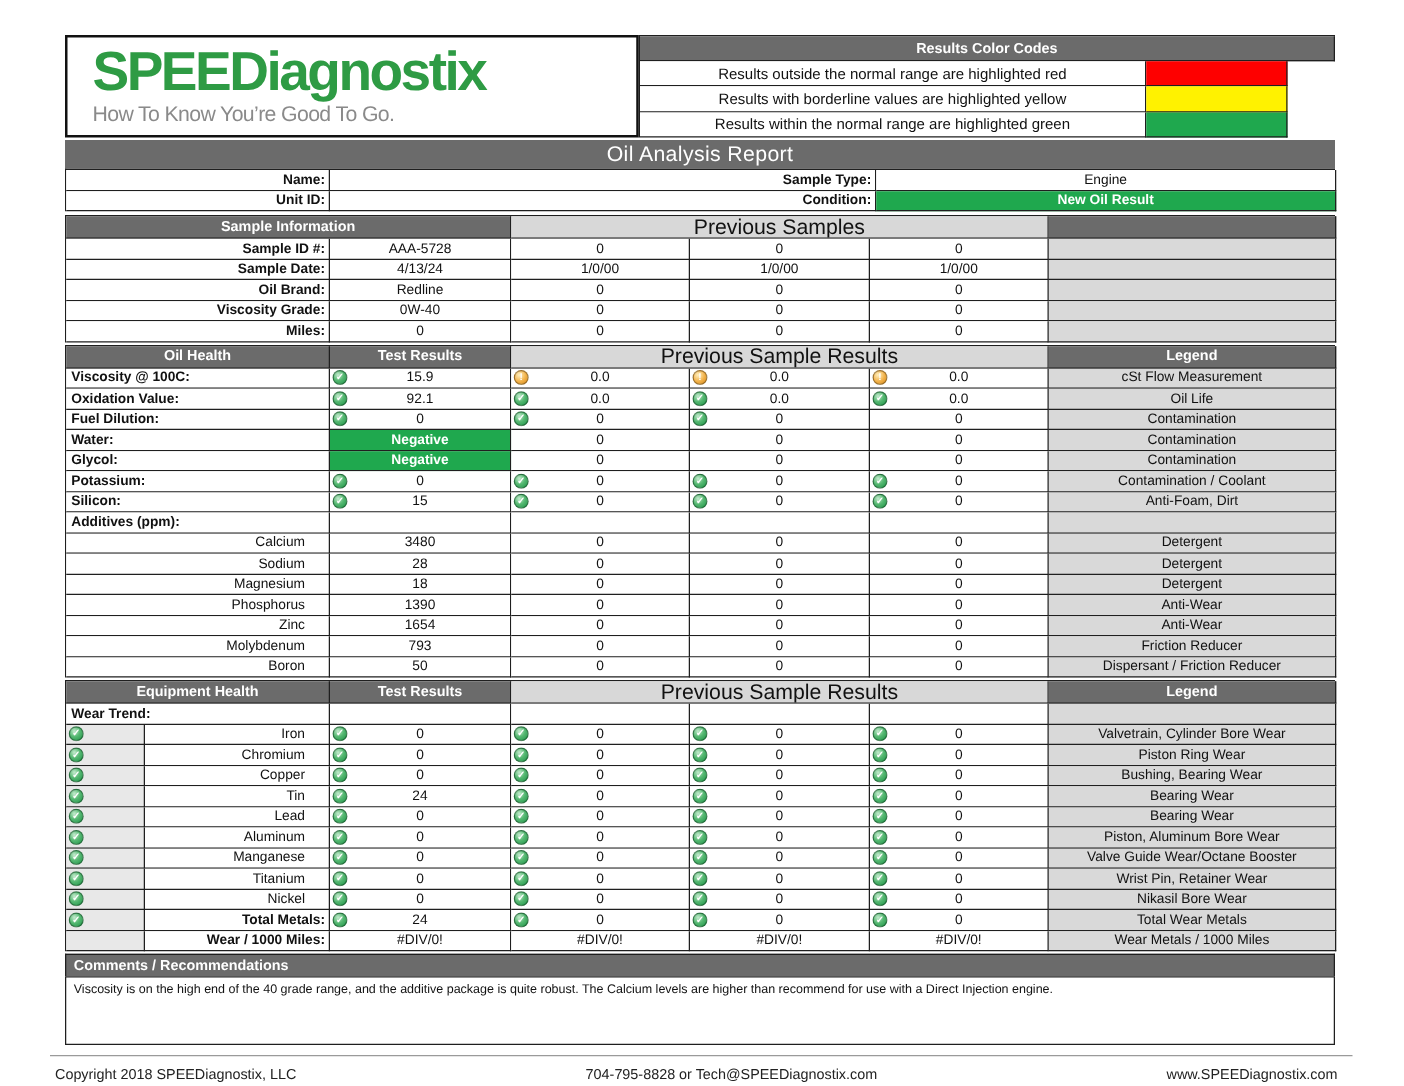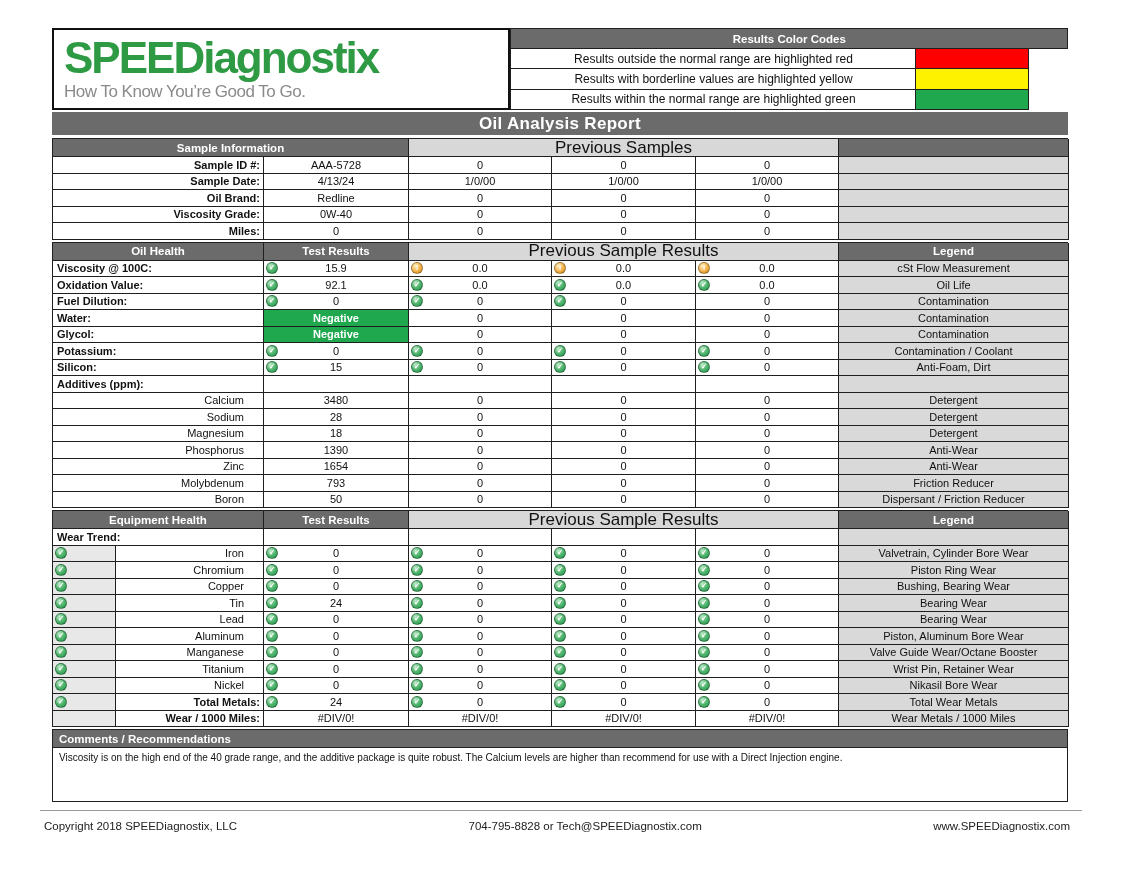--- a/index.html
+++ b/index.html
@@ -40,31 +40,31 @@
 
   .ball{position:absolute;left:2px;top:50%;transform:translateY(-50%);
         width:12px;height:12px;border-radius:50%;display:flex;align-items:center;justify-content:center;
         font-size:8px;font-weight:bold;color:#fff;border:1px solid rgba(0,0,0,.32);line-height:1}
   .ball.check{background:radial-gradient(circle at 35% 30%,#c9edd2 0%,#57b973 45%,#1e9447 100%)}
   .ball.warn{background:radial-gradient(circle at 35% 30%,#fff0c0 0%,#f2b148 55%,#d2881c 100%)}
 
   
   .toprow{display:flex;height:82px}
   .logo-box{width:498px;height:82px;border:2px solid #111;background:#fff;
-            display:flex;flex-direction:column;justify-content:center;padding-left:10px}
+            display:flex;flex-direction:column;justify-content:center;padding-left:20px}
   .brand{font-size:44px;font-weight:bold;letter-spacing:-2px;line-height:1.02}
   .tagline{font-size:17px;font-weight:normal;color:#8a8a8a;letter-spacing:-.5px;margin-top:1px}
   .codes-box{width:607px;height:82px;display:flex;flex-direction:column;
              border-top:1px solid var(--bk);border-left:1px solid var(--bk)}
   .codes-hdr{height:20px}
   .codes-row{flex:1;display:flex}
   .codes-label{width:405px;font-size:12px;justify-content:center}
   .codes-swatch{width:113px}
 
-  .title-band{margin-top:2px;height:23px;background:var(--dark);color:#fff;font-weight:bold;
+  .title-band{margin-top:2px;height:23px;background:var(--dark);color:#fff;font-weight:normal;
               font-size:17px;display:flex;align-items:center;justify-content:center;letter-spacing:.3px}
 
   .gap2{height:2px}.gap3{height:3px}
 
   .comments-hdr{height:18px;background:var(--dark);color:#fff;font-weight:bold;font-size:11.5px;
                 display:flex;align-items:center;padding-left:6px;border:1px solid var(--bk);border-bottom:none}
   .comments-box{height:55px;border:1px solid var(--bk);background:#fff;font-size:10px;
                 padding:3px 6px;line-height:1.35}
 
   .foot-rule{margin-top:8px;border-top:1px solid #9a9a9a;margin-left:-12px;margin-right:-14px}
@@ -98,20 +98,44 @@
               <div class="c codes-label">
                 <span>Results within the normal range are highlighted green</span>
               </div>
               <div class="c codes-swatch" style="background: rgb(31, 168, 78);"></div>
             </div></div>
       </div>
     </div>
 
     <div class="title-band">Oil Analysis Report</div>
 
+    <div class="tbl" id="identity-rows">
+        <div class="grid id-grid row">
+          <div class="c lb-br">
+            <span>Name:</span>
+          </div>
+          <div class="c lb-br">
+            <span>Sample Type:</span>
+          </div>
+          <div class="c val">
+            <span>Engine</span>
+          </div>
+        </div>
+        <div class="grid id-grid row">
+          <div class="c lb-br">
+            <span>Unit ID:</span>
+          </div>
+          <div class="c lb-br">
+            <span>Condition:</span>
+          </div>
+          <div class="c val hl-green">
+            <span>New Oil Result</span>
+          </div>
+        </div>
+      </div>
 
     <div class="gap3"></div>
 
     <div class="tbl">
       <div class="grid hdr3 hrow">
         <div class="c hd">Sample Information</div>
         <div class="c hl">Previous Samples</div>
         <div class="c hd"></div>
       </div>
       <div id="sample-rows" style="display:contents"><div class="grid cols6 row">

